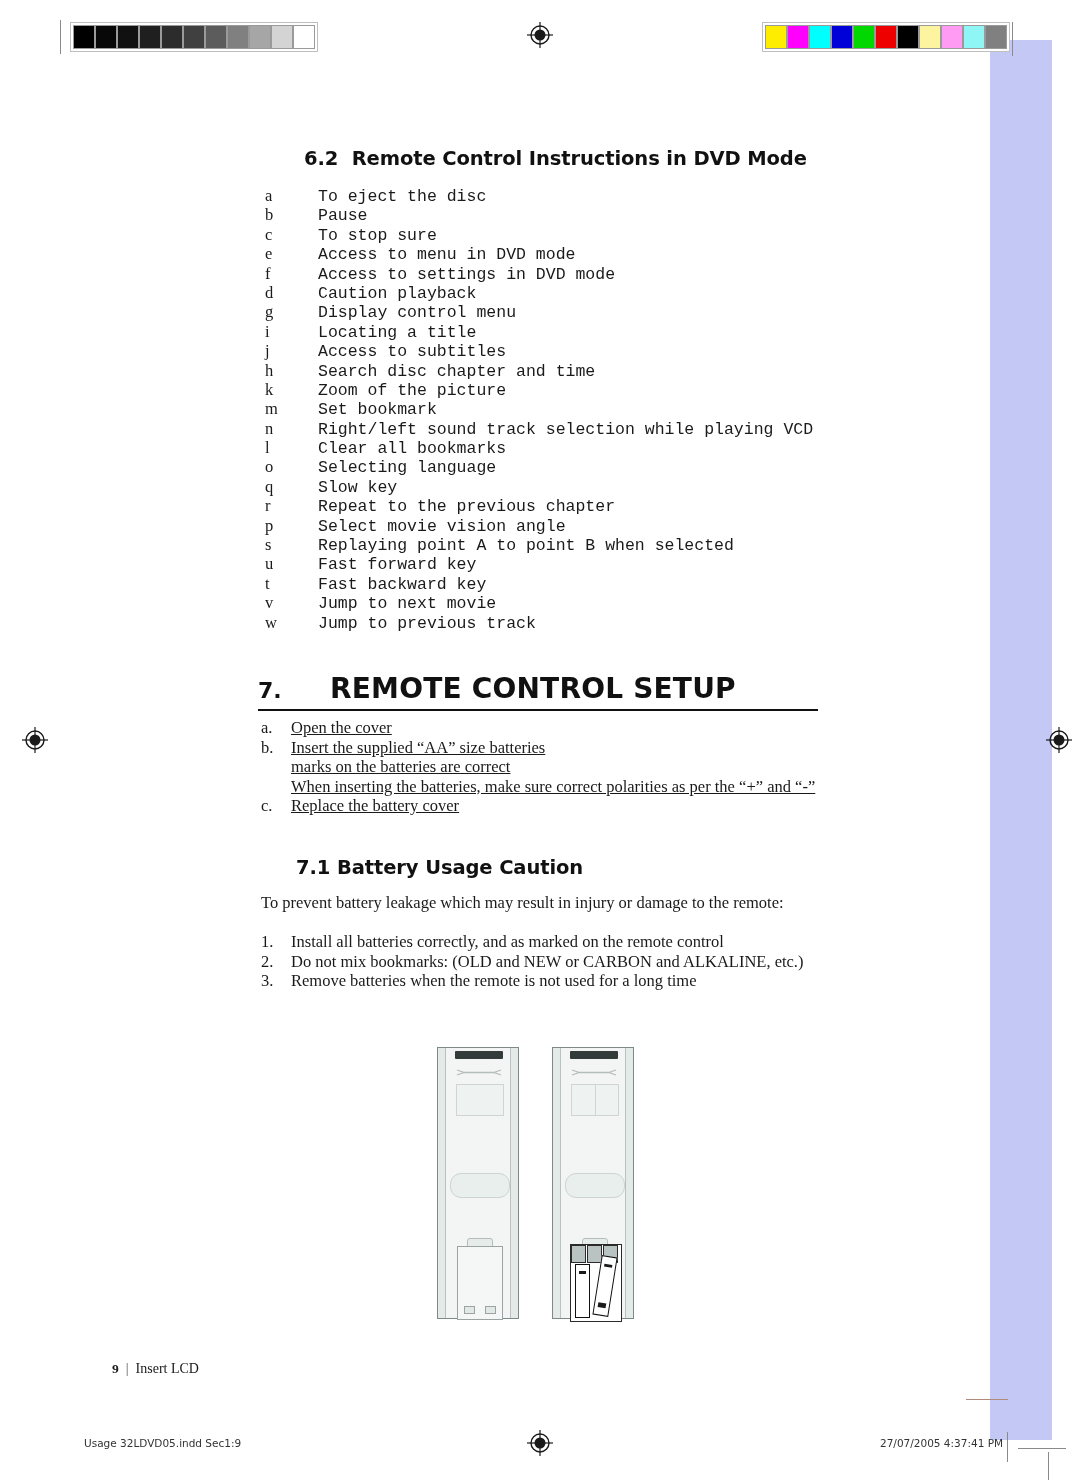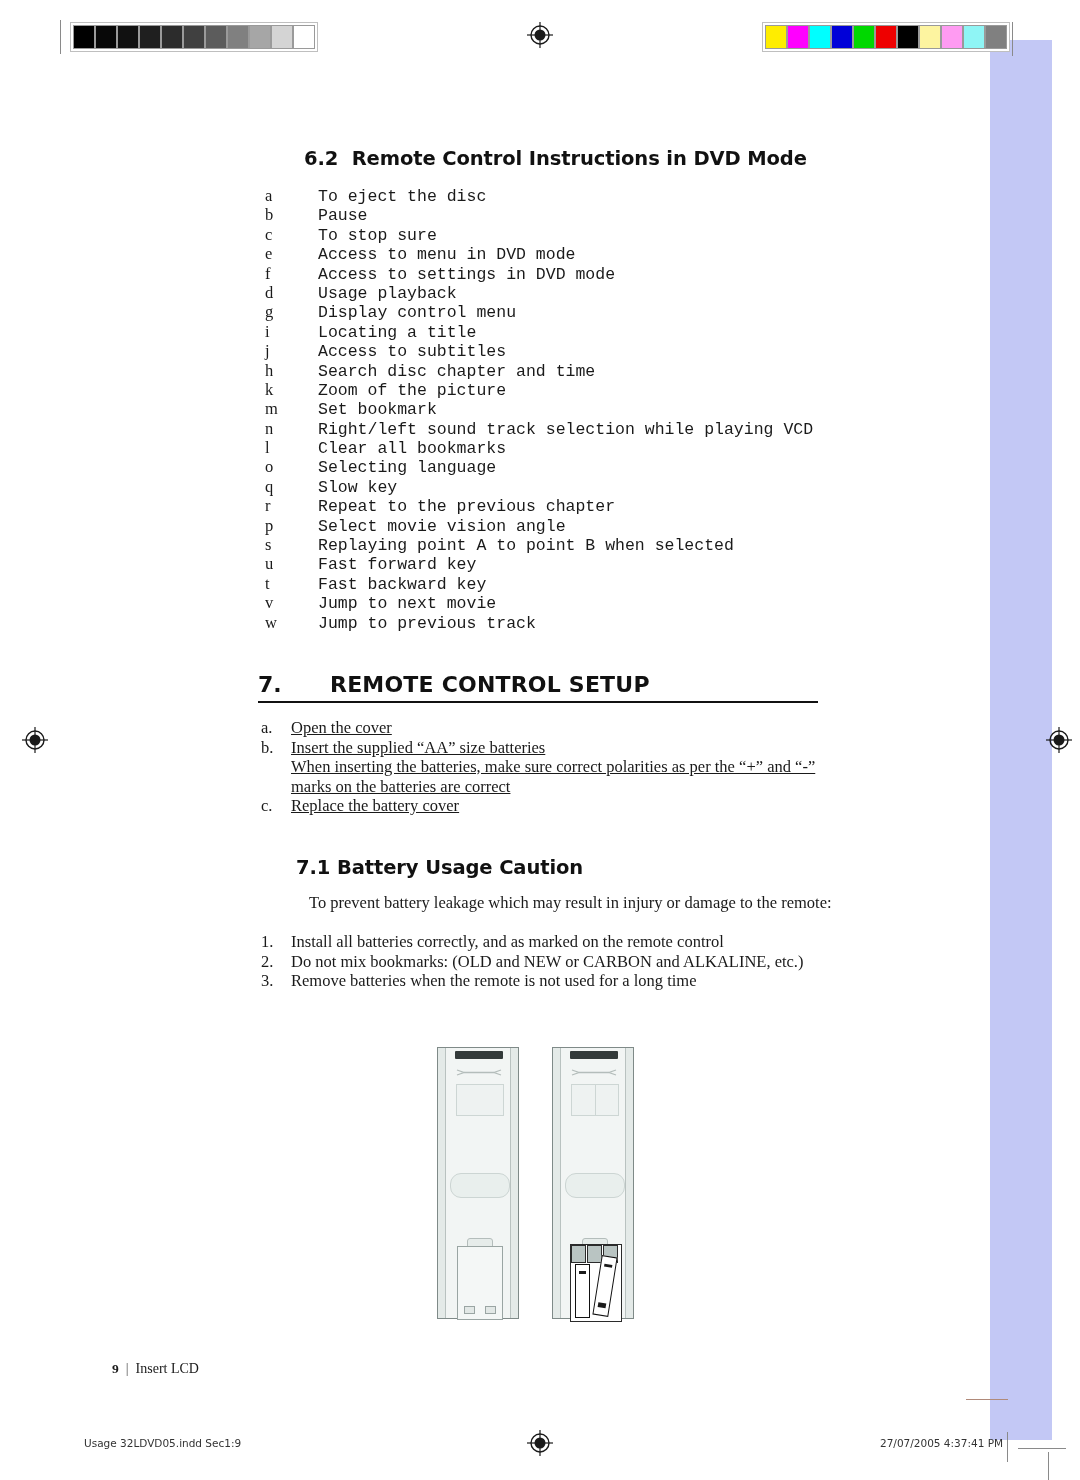--- a/index.html
+++ b/index.html
@@ -77,21 +77,21 @@
     width: 560px;
   }
   .h1-row {
     display: flex;
     align-items: baseline;
     font-family: "DejaVu Sans", sans-serif;
     font-weight: bold;
     color: #111111;
   }
   .h1-num { font-size: 22px; width: 72px; }
-  .h1-text { font-size: 22px; letter-spacing: 0.2px; text-align: center; }
+  .h1-text { font-size: 28px; letter-spacing: 0.2px; text-align: center; }
   .h1-rule {
     margin-top: 4px;
     border-bottom: 2.2px solid #111111;
     width: 560px;
   }
 
   
   .dl { position: absolute; left: 265px; top: 186px; width: 700px; }
   .dl-row {
     display: flex;
@@ -380,21 +380,21 @@
         <div class="dl-row">
           <span class="dl-key">e</span>
           <span class="dl-val">Access to menu in DVD mode</span>
         </div>
         <div class="dl-row">
           <span class="dl-key">f</span>
           <span class="dl-val">Access to settings in DVD mode</span>
         </div>
         <div class="dl-row">
           <span class="dl-key">d</span>
-          <span class="dl-val">Usage playback</span>
+          <span class="dl-val">Caution playback</span>
         </div>
         <div class="dl-row">
           <span class="dl-key">g</span>
           <span class="dl-val">Display control menu</span>
         </div>
         <div class="dl-row">
           <span class="dl-key">i</span>
           <span class="dl-val">Locating a title</span>
         </div>
         <div class="dl-row">
@@ -471,37 +471,37 @@
         <div class="step-row">
           <span class="step-key">a.</span>
           <span class="step-val">Open the cover</span>
         </div>
         <div class="step-row">
           <span class="step-key">b.</span>
           <span class="step-val">Insert the supplied “AA” size batteries</span>
         </div>
         <div class="step-row">
           <span class="step-key"></span>
-          <span class="step-val">When inserting the batteries, make sure correct polarities as per the “+” and “-”</span>
+          <span class="step-val">marks on the batteries are correct</span>
         </div>
         <div class="step-row">
           <span class="step-key"></span>
-          <span class="step-val">marks on the batteries are correct</span>
+          <span class="step-val">When inserting the batteries, make sure correct polarities as per the “+” and “-”</span>
         </div>
         <div class="step-row">
           <span class="step-key">c.</span>
           <span class="step-val">Replace the battery cover</span>
         </div>
       </div>
 
     <div class="h2" style="left:296px; top:856px;">
       <span>7.1</span>&nbsp;<span>Battery Usage Caution</span>
     </div>
 
-    <div class="para" style="left:261px; top:893px; width:620px;margin-left:48px;">To prevent battery leakage which may result in injury or damage to the remote:</div>
+    <div class="para" style="left:261px; top:893px; width:620px;">To prevent battery leakage which may result in injury or damage to the remote:</div>
 
     <div class="nums" id="caution-list">
         <div class="num-row">
           <span class="num-key">1.</span>
           <span class="num-val">Install all batteries correctly, and as marked on the remote control</span>
         </div>
         <div class="num-row">
           <span class="num-key">2.</span>
           <span class="num-val">Do not mix bookmarks: (OLD and NEW or CARBON and ALKALINE, etc.)</span>
         </div>

